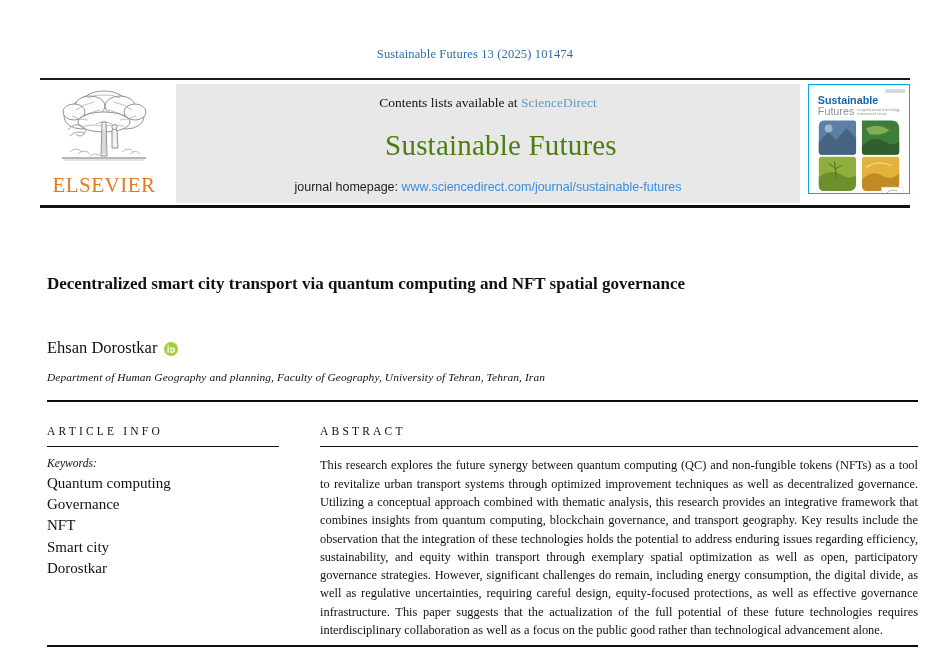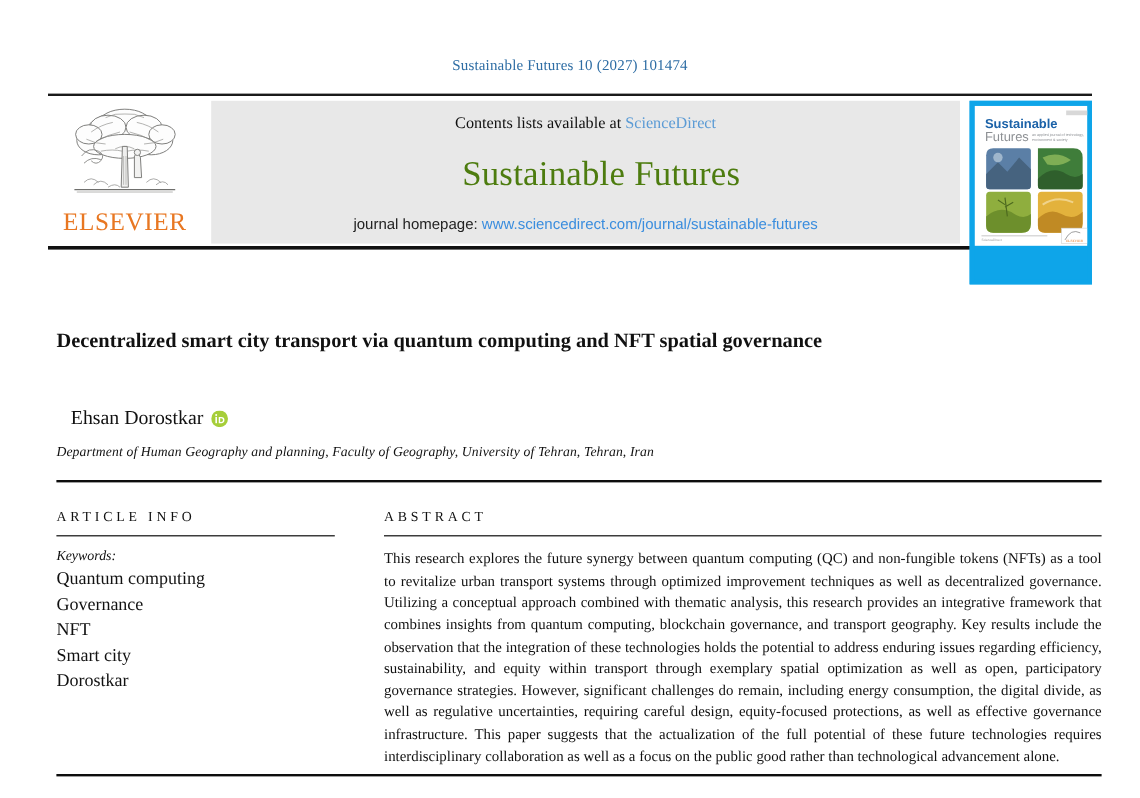--- a/index.html
+++ b/index.html
@@ -122,44 +122,44 @@
     color: #222222;
   }
   .banner-homepage .link {
     color: #3a8dde;
   }
 
   
   .cover {
     flex: 0 0 102px;
     width: 102px;
-    height: 153px;
-    border: 4px solid #0ea5e9;
-    background: #0ea5e9;
+    height: 110px;
+    border: 1px solid #0ea5e9;
+    background: #b91c1c;
     box-sizing: border-box;
     position: relative;
     overflow: hidden;
   }
 
   
   .article-title {
     position: absolute;
     top: 262px;
     left: 47px;
     width: 700px;
     font-family: "Liberation Serif", serif;
     font-size: 17px;
     line-height: 1.33;
     color: #111111;
   }
 
   .author-line {
     position: absolute;
     top: 338px;
-    left: 59px;
+    left: 47px;
     display: flex;
     align-items: center;
     gap: 7px;
     font-family: "Liberation Serif", serif;
     font-size: 16.5px;
     color: #111111;
   }
   .orcid {
     width: 14px;
     height: 14px;
@@ -248,21 +248,21 @@
     color: #111111;
     text-align: justify;
     hyphens: none;
   }
 </style>
 </head>
 <body>
 
 <div class="page">
 
-  <div class="running-head">Sustainable Futures 10 (2027) 101474</div>
+  <div class="running-head">Sustainable Futures 13 (2025) 101474</div>
 
   <div class="masthead-rule-top"></div>
   <div class="masthead-rule-bottom"></div>
 
   <div class="masthead">
 
     <div class="elsevier-logo">
       <svg class="elsevier-tree" viewBox="0 0 108 88">
         <g stroke="#7a7a78" stroke-width="0.8" fill="none">
 

